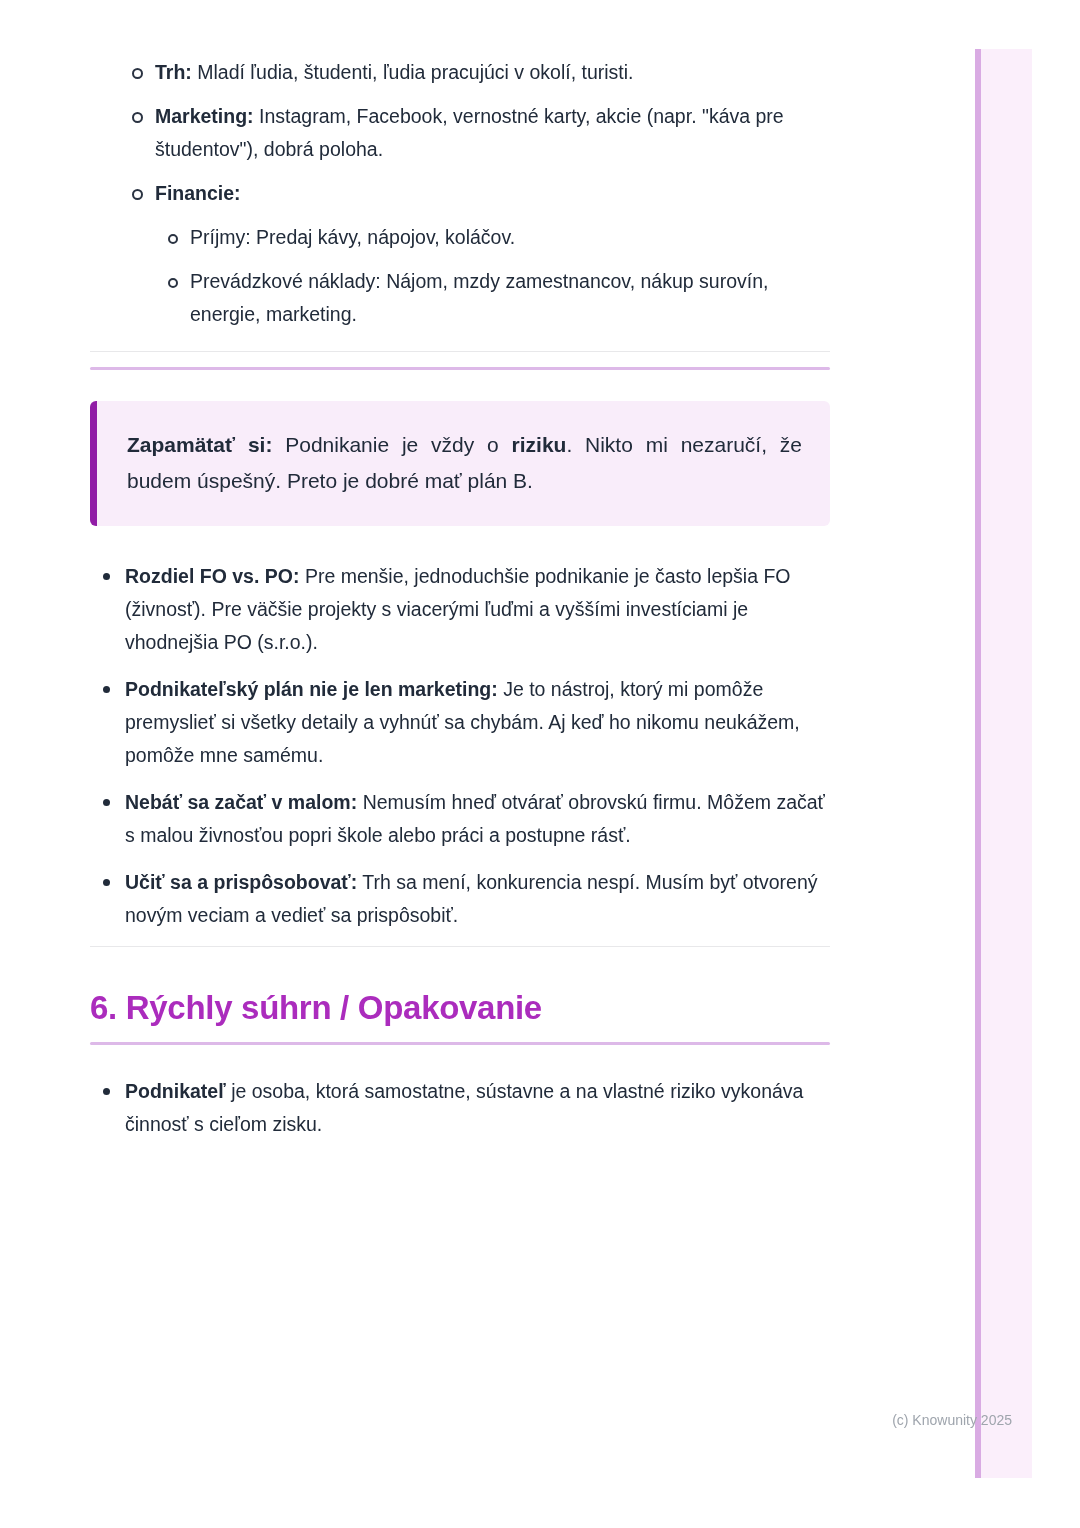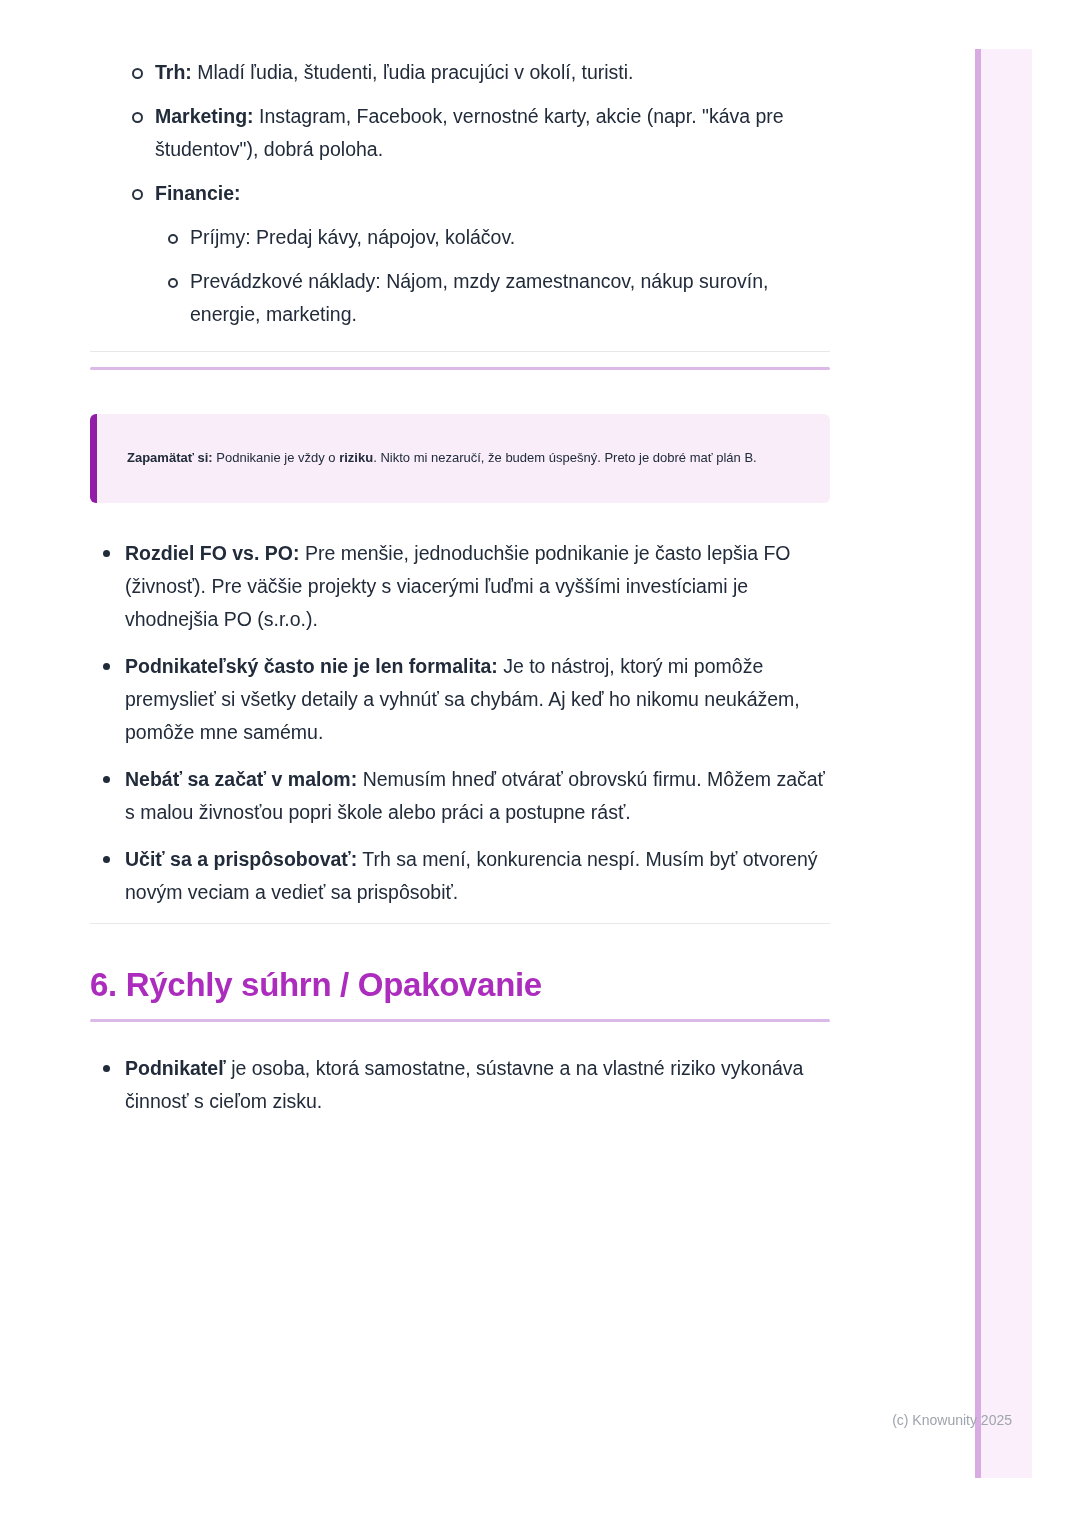--- a/index.html
+++ b/index.html
@@ -82,26 +82,26 @@
   }
   .heading-rule {
     height: 3px;
     background: #ddb9e8;
     margin-top: 15px;
     border-radius: 2px;
   }
 
   
   .callout {
-    margin-top: 44px;
+    margin-top: 31px;
     background: #f9edfa;
     border-left: 7px solid #911ca6;
     border-radius: 6px;
     padding: 26px 28px 27px 30px;
-    font-size: 13px;
+    font-size: 21px;
     line-height: 36px;
     text-align: justify;
   }
 
   
   .footer {
     position: absolute;
     top: 1412px;
     right: 68px;
     font-size: 14px;
@@ -147,21 +147,21 @@
     <span>Podnikanie je vždy o</span>
     <b>riziku</b><span>. Nikto mi nezaručí, že budem úspešný. Preto je dobré mať plán B.</span>
   </div>
 
   <ul class="disc-list">
     <li>
       <b>Rozdiel FO vs. PO:</b>
       <span>Pre menšie, jednoduchšie podnikanie je často lepšia FO (živnosť). Pre väčšie projekty s viacerými ľuďmi a vyššími investíciami je vhodnejšia PO (s.r.o.).</span>
     </li>
     <li>
-      <b>Podnikateľský často nie je len formalita:</b>
+      <b>Podnikateľský plán nie je len marketing:</b>
       <span>Je to nástroj, ktorý mi pomôže premyslieť si všetky detaily a vyhnúť sa chybám. Aj keď ho nikomu neukážem, pomôže mne samému.</span>
     </li>
     <li>
       <b>Nebáť sa začať v malom:</b>
       <span>Nemusím hneď otvárať obrovskú firmu. Môžem začať s malou živnosťou popri škole alebo práci a postupne rásť.</span>
     </li>
     <li>
       <b>Učiť sa a prispôsobovať:</b>
       <span>Trh sa mení, konkurencia nespí. Musím byť otvorený novým veciam a vedieť sa prispôsobiť.</span>
     </li>

